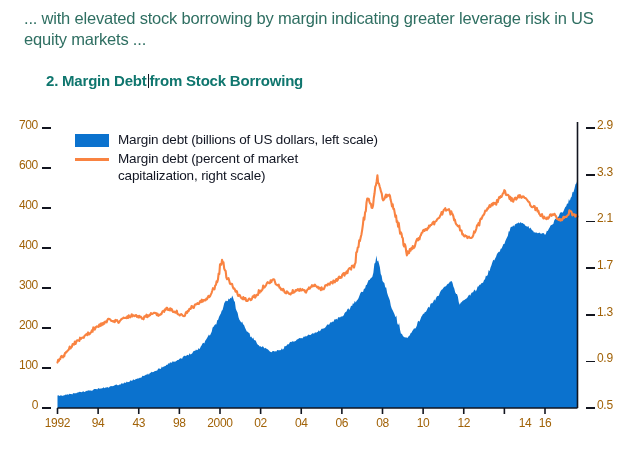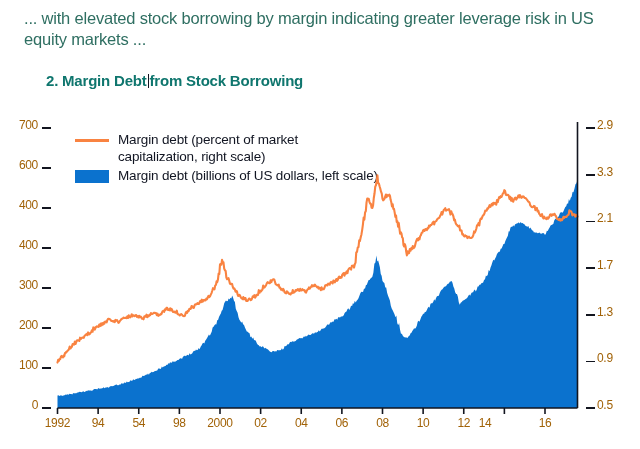--- a/index.html
+++ b/index.html
@@ -56,27 +56,27 @@
 <body>
 
 <div id="page">
 
   <div class="intro">... with elevated stock borrowing by margin indicating greater leverage risk in US equity markets ...</div>
 
   <div class="chart-title"><span>2. Margin Debt</span><span class="caret"></span><span>from Stock Borrowing</span></div>
 
   <div class="legend">
     <div class="legend-row">
+      <div class="legend-swatch-box"></div>
+      <div class="legend-label">Margin debt (billions of US dollars, left scale)</div>
+    </div>
+    <div class="legend-row">
       <div class="legend-swatch-line"></div>
       <div class="legend-label">Margin debt (percent of market
 capitalization, right scale)</div>
-    </div>
-    <div class="legend-row">
-      <div class="legend-swatch-box"></div>
-      <div class="legend-label">Margin debt (billions of US dollars, left scale)</div>
     </div>
   </div>
 
   <div class="plot-wrap">
     <svg id="chart-svg" width="640" height="449">
         <path d="M 57.50 408.00 L 57.50 395.62 L 58.42 395.30 L 59.35 396.08 L 60.27 395.41 L 61.19 395.32 L 62.12 396.05 L 63.04 395.60 L 63.96 395.59 L 64.89 394.88 L 65.81 394.41 L 66.73 394.79 L 67.66 394.33 L 68.58 394.69 L 69.50 393.84 L 70.43 394.02 L 71.35 393.99 L 72.27 394.57 L 73.20 393.08 L 74.12 393.48 L 75.04 393.08 L 75.97 393.43 L 76.89 392.84 L 77.81 392.44 L 78.74 392.26 L 79.66 391.87 L 80.58 391.92 L 81.51 392.15 L 82.43 391.76 L 83.35 391.31 L 84.28 391.94 L 85.20 391.76 L 86.12 390.85 L 87.05 391.20 L 87.97 390.37 L 88.89 390.44 L 89.82 390.54 L 90.74 390.40 L 91.66 390.63 L 92.59 390.50 L 93.51 389.50 L 94.43 389.12 L 95.36 389.06 L 96.28 388.93 L 97.20 389.56 L 98.13 388.32 L 99.05 388.25 L 99.97 389.06 L 100.89 388.37 L 101.82 388.46 L 102.74 387.99 L 103.66 387.35 L 104.59 388.14 L 105.51 387.61 L 106.43 387.40 L 107.36 387.00 L 108.28 387.72 L 109.20 387.15 L 110.13 386.18 L 111.05 386.17 L 111.97 385.97 L 112.90 386.19 L 113.82 385.81 L 114.74 385.24 L 115.67 384.77 L 116.59 384.60 L 117.51 385.15 L 118.44 385.29 L 119.36 384.61 L 120.28 384.85 L 121.21 383.59 L 122.13 383.21 L 123.05 384.03 L 123.98 382.84 L 124.90 382.51 L 125.82 383.12 L 126.75 381.56 L 127.67 382.26 L 128.59 382.07 L 129.52 381.65 L 130.44 380.15 L 131.36 380.67 L 132.29 380.87 L 133.21 379.27 L 134.13 380.04 L 135.06 379.86 L 135.98 378.69 L 136.90 378.93 L 137.83 378.31 L 138.75 378.42 L 139.67 377.74 L 140.60 377.87 L 141.52 377.61 L 142.44 375.73 L 143.37 375.99 L 144.29 375.80 L 145.21 375.32 L 146.14 374.40 L 147.06 374.77 L 147.98 373.59 L 148.91 374.68 L 149.83 373.09 L 150.75 372.81 L 151.68 371.65 L 152.60 372.22 L 153.52 372.12 L 154.45 371.14 L 155.37 370.88 L 156.29 370.65 L 157.22 370.58 L 158.14 368.67 L 159.06 368.31 L 159.99 369.10 L 160.91 368.69 L 161.83 366.49 L 162.76 367.54 L 163.68 366.51 L 164.60 366.34 L 165.53 366.05 L 166.45 364.68 L 167.37 365.09 L 168.30 363.25 L 169.22 363.77 L 170.14 362.33 L 171.07 362.75 L 171.99 362.61 L 172.91 360.91 L 173.84 361.95 L 174.76 361.42 L 175.68 361.50 L 176.61 360.73 L 177.53 359.90 L 178.45 359.90 L 179.38 358.99 L 180.30 358.32 L 181.22 358.52 L 182.14 358.74 L 183.07 356.49 L 183.99 356.28 L 184.91 355.58 L 185.84 356.21 L 186.76 355.17 L 187.68 354.72 L 188.61 355.43 L 189.53 353.30 L 190.45 354.48 L 191.38 353.93 L 192.30 353.28 L 193.22 351.62 L 194.15 350.78 L 195.07 351.04 L 195.99 349.45 L 196.92 350.16 L 197.84 349.69 L 198.76 348.09 L 199.69 349.31 L 200.61 346.72 L 201.53 345.43 L 202.46 343.59 L 203.38 342.74 L 204.30 343.38 L 205.23 340.63 L 206.15 339.54 L 207.07 337.99 L 208.00 336.31 L 208.92 334.52 L 209.84 335.80 L 210.77 333.87 L 211.69 331.85 L 212.61 327.62 L 213.54 326.74 L 214.46 325.16 L 215.38 324.24 L 216.31 324.61 L 217.23 320.21 L 218.15 319.86 L 219.08 316.87 L 220.00 314.99 L 220.85 313.49 L 221.69 310.86 L 222.54 310.10 L 223.39 306.86 L 224.23 303.17 L 225.08 301.72 L 225.97 300.58 L 226.86 301.30 L 227.74 301.01 L 228.63 298.62 L 229.52 299.58 L 230.41 297.72 L 231.30 298.41 L 232.19 295.50 L 233.09 297.63 L 233.99 300.64 L 234.90 302.05 L 235.80 308.65 L 236.70 311.10 L 237.60 312.63 L 238.51 317.14 L 239.41 319.79 L 240.31 321.00 L 241.24 322.85 L 242.16 321.56 L 243.08 324.34 L 244.01 324.93 L 244.93 327.49 L 245.85 329.59 L 246.78 331.57 L 247.70 331.63 L 248.62 332.77 L 249.55 333.16 L 250.47 337.17 L 251.39 336.54 L 252.32 338.74 L 253.24 337.40 L 254.16 340.18 L 255.09 339.90 L 256.01 341.22 L 256.93 343.51 L 257.86 344.66 L 258.78 345.23 L 259.70 346.45 L 260.63 346.35 L 261.55 347.14 L 262.47 346.20 L 263.39 346.76 L 264.32 348.56 L 265.24 347.75 L 266.16 348.47 L 267.09 349.08 L 268.01 349.58 L 268.93 350.62 L 269.86 351.46 L 270.78 351.89 L 271.70 352.18 L 272.63 351.03 L 273.55 350.96 L 274.47 351.51 L 275.40 351.36 L 276.32 351.57 L 277.24 350.06 L 278.17 350.29 L 279.09 350.13 L 280.01 350.34 L 280.94 349.88 L 281.86 348.32 L 282.78 349.72 L 283.71 348.85 L 284.63 346.01 L 285.55 346.30 L 286.48 345.71 L 287.40 344.17 L 288.32 344.44 L 289.25 343.46 L 290.17 341.70 L 291.09 342.35 L 292.02 341.50 L 292.94 341.29 L 293.86 341.70 L 294.79 341.21 L 295.71 340.98 L 296.63 339.71 L 297.56 339.16 L 298.48 338.73 L 299.40 337.99 L 300.33 338.34 L 301.25 337.94 L 302.17 338.41 L 303.10 337.38 L 304.02 336.25 L 304.94 336.98 L 305.87 335.67 L 306.79 336.57 L 307.71 335.24 L 308.64 334.53 L 309.56 335.04 L 310.48 335.11 L 311.41 334.13 L 312.33 333.28 L 313.25 333.43 L 314.18 333.62 L 315.10 332.19 L 316.02 332.86 L 316.95 332.26 L 317.87 331.72 L 318.79 330.33 L 319.72 331.49 L 320.64 330.15 L 321.56 328.83 L 322.49 328.75 L 323.41 328.49 L 324.33 328.28 L 325.26 327.61 L 326.18 326.14 L 327.10 324.78 L 328.03 324.20 L 328.95 325.11 L 329.87 323.22 L 330.80 322.03 L 331.72 322.49 L 332.64 321.53 L 333.57 321.81 L 334.49 319.35 L 335.41 319.38 L 336.34 318.65 L 337.26 319.67 L 338.18 317.22 L 339.11 317.17 L 340.03 317.42 L 340.95 316.58 L 341.88 316.58 L 342.80 316.20 L 343.72 315.15 L 344.64 313.02 L 345.57 312.09 L 346.49 311.40 L 347.41 309.35 L 348.34 308.35 L 349.26 310.07 L 350.18 308.16 L 351.11 305.51 L 352.03 306.27 L 352.95 302.98 L 353.88 304.09 L 354.80 300.68 L 355.72 302.62 L 356.65 300.85 L 357.57 299.69 L 358.49 298.32 L 359.42 295.68 L 360.34 293.14 L 361.26 291.78 L 362.19 292.08 L 363.11 291.79 L 364.03 288.60 L 364.96 288.86 L 365.88 285.26 L 366.80 284.74 L 367.73 282.32 L 368.65 279.93 L 369.57 280.07 L 370.50 278.41 L 371.42 277.81 L 372.34 276.87 L 373.36 272.71 L 374.37 263.67 L 375.39 262.47 L 376.41 255.51 L 377.28 261.39 L 378.15 260.56 L 379.02 263.65 L 379.89 267.23 L 380.76 274.12 L 381.63 275.86 L 382.50 281.09 L 383.42 282.35 L 384.35 282.93 L 385.27 287.50 L 386.19 287.48 L 387.12 292.67 L 388.04 295.73 L 388.96 298.02 L 389.89 300.42 L 390.81 305.85 L 391.73 308.38 L 392.66 310.25 L 393.58 312.25 L 394.50 314.18 L 395.43 317.22 L 396.35 315.52 L 397.27 323.22 L 398.20 325.21 L 399.12 323.11 L 400.04 329.80 L 400.97 333.81 L 401.89 333.70 L 402.81 335.78 L 403.66 336.82 L 404.51 337.13 L 405.35 337.57 L 406.20 337.24 L 407.04 337.92 L 407.89 337.43 L 408.78 335.97 L 409.67 335.43 L 410.56 333.32 L 411.45 332.64 L 412.33 331.09 L 413.22 329.70 L 414.11 328.14 L 415.00 328.85 L 415.90 327.63 L 416.81 325.63 L 417.71 321.77 L 418.61 320.72 L 419.51 321.67 L 420.42 319.33 L 421.32 316.83 L 422.22 315.43 L 423.13 313.86 L 424.05 313.77 L 424.97 311.81 L 425.89 311.98 L 426.82 309.90 L 427.74 308.06 L 428.66 306.86 L 429.59 307.84 L 430.51 303.81 L 431.43 303.37 L 432.36 303.18 L 433.28 301.84 L 434.20 299.30 L 435.13 300.65 L 436.05 297.97 L 436.97 296.23 L 437.90 295.97 L 438.82 295.63 L 439.74 293.08 L 440.67 290.94 L 441.59 289.76 L 442.51 289.14 L 443.44 287.63 L 444.34 286.82 L 445.24 286.38 L 446.15 285.89 L 447.05 284.55 L 447.95 283.81 L 448.85 283.40 L 449.76 281.78 L 450.66 281.47 L 451.56 280.99 L 452.47 282.85 L 453.37 286.50 L 454.27 288.61 L 455.17 292.37 L 456.08 293.90 L 456.98 293.97 L 457.88 296.78 L 458.78 302.23 L 459.69 304.64 L 460.70 302.86 L 461.72 302.05 L 462.73 300.67 L 463.75 300.35 L 464.67 299.77 L 465.60 299.03 L 466.52 298.51 L 467.44 297.49 L 468.37 295.82 L 469.29 294.51 L 470.21 295.76 L 471.14 293.60 L 472.06 292.33 L 472.98 292.50 L 473.91 290.59 L 474.83 289.45 L 475.75 291.38 L 476.68 289.72 L 477.60 286.55 L 478.52 286.40 L 479.45 284.81 L 480.37 284.76 L 481.29 283.33 L 482.22 283.02 L 483.14 282.48 L 484.06 280.06 L 484.99 279.30 L 485.91 275.41 L 486.83 276.25 L 487.76 274.78 L 488.68 270.04 L 489.60 271.33 L 490.53 267.55 L 491.45 265.37 L 492.37 262.34 L 493.30 259.87 L 494.22 260.47 L 495.14 258.54 L 496.07 256.85 L 496.99 253.89 L 497.91 252.74 L 498.84 251.74 L 499.76 251.78 L 500.68 248.64 L 501.61 248.53 L 502.53 246.23 L 503.45 244.12 L 504.38 243.92 L 505.25 241.29 L 506.12 239.14 L 506.99 237.48 L 507.86 235.63 L 508.73 231.31 L 509.60 231.60 L 510.47 227.42 L 511.39 226.65 L 512.32 226.76 L 513.24 225.36 L 514.16 226.45 L 515.09 224.29 L 516.01 223.90 L 516.93 223.31 L 517.86 223.20 L 518.78 222.25 L 519.70 223.57 L 520.63 222.08 L 521.64 223.15 L 522.66 223.05 L 523.67 224.01 L 524.69 224.39 L 525.61 225.88 L 526.53 226.16 L 527.46 226.72 L 528.38 225.96 L 529.30 228.72 L 530.23 227.58 L 531.15 228.79 L 532.07 230.52 L 533.00 230.54 L 533.92 232.42 L 534.84 232.37 L 535.77 232.85 L 536.69 232.58 L 537.61 233.14 L 538.54 233.08 L 539.46 232.61 L 540.38 233.38 L 541.31 233.74 L 542.23 233.35 L 543.15 233.05 L 544.08 233.44 L 545.00 234.91 L 545.92 233.81 L 546.85 230.73 L 547.77 230.97 L 548.69 229.06 L 549.62 227.61 L 550.54 225.45 L 551.46 224.95 L 552.39 224.41 L 553.31 223.96 L 554.23 220.47 L 555.16 218.94 L 556.08 218.67 L 557.00 218.50 L 557.93 216.91 L 558.85 216.33 L 559.77 213.44 L 560.70 212.22 L 561.62 212.33 L 562.54 212.78 L 563.47 211.19 L 564.39 209.11 L 565.31 207.00 L 566.22 206.29 L 567.12 203.24 L 568.02 204.04 L 568.92 199.07 L 569.83 201.04 L 570.73 197.87 L 571.63 196.67 L 572.53 191.94 L 573.44 192.18 L 574.45 188.75 L 575.47 184.18 L 576.48 183.18 L 577.50 179.20 L 577.50 408.00 Z" fill="#0b72ce" stroke="none"></path>
         <path d="M 57.50 362.56 L 58.18 359.82 L 58.85 360.80 L 59.53 359.05 L 60.21 359.17 L 60.89 356.74 L 61.56 355.98 L 62.24 356.98 L 62.92 357.43 L 63.59 355.69 L 64.27 356.36 L 64.95 353.06 L 65.62 353.07 L 66.30 351.73 L 66.98 351.61 L 67.66 350.67 L 68.33 350.06 L 69.01 349.05 L 69.69 346.62 L 70.43 348.54 L 71.16 347.69 L 71.90 346.62 L 72.64 344.06 L 73.38 344.01 L 74.12 344.55 L 74.86 341.56 L 75.60 344.02 L 76.34 341.77 L 77.07 340.21 L 77.81 340.33 L 78.55 340.50 L 79.29 340.90 L 80.03 337.66 L 80.77 339.10 L 81.51 338.19 L 82.24 337.55 L 82.98 337.56 L 83.72 337.85 L 84.46 336.01 L 85.20 335.33 L 85.94 334.56 L 86.68 333.93 L 87.41 335.09 L 88.15 332.39 L 88.89 334.53 L 89.63 334.14 L 90.37 332.98 L 91.11 332.49 L 91.85 330.44 L 92.59 331.73 L 93.32 327.42 L 94.06 327.50 L 94.80 329.69 L 95.54 327.87 L 96.28 326.62 L 97.02 326.35 L 97.76 326.82 L 98.49 326.84 L 99.23 324.57 L 99.97 326.14 L 100.71 323.70 L 101.45 325.50 L 102.19 323.18 L 102.93 324.61 L 103.66 322.58 L 104.40 323.63 L 105.14 321.50 L 105.88 321.58 L 106.62 322.38 L 107.36 320.07 L 108.10 318.92 L 108.84 318.91 L 109.57 318.97 L 110.31 319.61 L 111.05 320.69 L 111.79 321.03 L 112.53 321.11 L 113.27 321.62 L 114.01 320.93 L 114.74 322.04 L 115.48 319.94 L 116.22 320.76 L 116.96 320.08 L 117.70 321.22 L 118.44 322.90 L 119.18 322.15 L 119.91 320.94 L 120.65 320.07 L 121.39 319.05 L 122.13 318.69 L 122.87 318.33 L 123.61 317.61 L 124.35 318.02 L 125.09 318.02 L 125.82 317.66 L 126.56 318.07 L 127.30 316.31 L 128.04 318.02 L 128.78 315.31 L 129.52 316.96 L 130.26 317.30 L 130.99 316.31 L 131.73 314.22 L 132.47 316.40 L 133.21 315.28 L 133.95 315.71 L 134.69 316.20 L 135.43 315.15 L 136.16 314.97 L 136.90 316.80 L 137.64 316.22 L 138.38 317.49 L 139.12 315.73 L 139.86 317.33 L 140.60 316.53 L 141.34 317.22 L 142.07 318.74 L 142.81 318.47 L 143.55 319.30 L 144.29 316.51 L 145.03 316.13 L 145.77 316.73 L 146.51 314.66 L 147.24 317.17 L 147.98 315.39 L 148.72 316.28 L 149.46 314.90 L 150.20 315.13 L 150.94 313.04 L 151.68 314.01 L 152.41 313.93 L 153.15 313.42 L 153.89 312.88 L 154.63 312.68 L 155.37 313.10 L 156.11 313.09 L 156.85 315.10 L 157.59 313.72 L 158.32 315.85 L 159.06 314.93 L 159.80 315.11 L 160.54 314.03 L 161.28 314.22 L 162.02 312.51 L 162.76 311.10 L 163.49 310.77 L 164.23 311.80 L 164.97 309.43 L 165.71 309.79 L 166.45 307.89 L 167.19 307.81 L 167.93 310.01 L 168.66 309.44 L 169.40 310.28 L 170.14 308.29 L 170.88 310.50 L 171.62 308.86 L 172.36 310.43 L 173.10 311.94 L 173.84 312.08 L 174.57 311.64 L 175.31 312.71 L 176.05 312.76 L 176.79 310.66 L 177.53 314.11 L 178.27 314.27 L 179.01 314.63 L 179.74 315.44 L 180.48 314.59 L 181.22 314.02 L 181.96 314.73 L 182.70 315.71 L 183.44 315.92 L 184.18 316.16 L 184.91 315.79 L 185.65 313.10 L 186.39 311.76 L 187.13 312.87 L 187.87 310.81 L 188.61 311.13 L 189.35 308.86 L 190.09 308.89 L 190.82 308.84 L 191.56 306.03 L 192.30 306.17 L 193.04 307.75 L 193.78 307.95 L 194.52 305.59 L 195.26 304.29 L 195.99 304.34 L 196.73 304.23 L 197.47 303.11 L 198.21 304.00 L 198.95 303.86 L 199.69 302.10 L 200.43 300.85 L 201.16 302.19 L 201.90 299.65 L 202.64 301.70 L 203.38 300.06 L 204.12 300.61 L 204.86 299.77 L 205.60 300.32 L 206.34 298.55 L 207.07 299.05 L 207.81 297.19 L 208.55 295.81 L 209.29 297.11 L 210.03 296.23 L 210.77 294.59 L 211.51 293.09 L 212.24 290.80 L 212.98 288.18 L 213.72 288.98 L 214.46 289.30 L 215.20 285.46 L 215.94 284.89 L 216.61 281.20 L 217.29 282.06 L 217.97 279.38 L 218.65 273.45 L 219.32 273.99 L 220.00 264.47 L 220.68 263.79 L 221.35 264.72 L 222.03 259.88 L 222.76 262.22 L 223.48 262.35 L 224.21 268.56 L 224.93 270.29 L 225.66 271.08 L 226.38 277.59 L 227.11 279.24 L 227.82 278.55 L 228.53 278.21 L 229.24 280.76 L 229.95 283.70 L 230.66 284.13 L 231.37 283.75 L 232.09 284.06 L 232.80 286.89 L 233.51 288.62 L 234.22 288.35 L 234.90 289.52 L 235.57 291.74 L 236.25 290.75 L 236.93 291.25 L 237.60 294.55 L 238.28 295.98 L 238.96 295.52 L 239.64 294.88 L 240.31 296.26 L 241.05 297.89 L 241.79 298.24 L 242.53 299.24 L 243.27 297.10 L 244.01 299.38 L 244.74 297.98 L 245.48 298.07 L 246.22 300.86 L 246.96 300.81 L 247.70 300.88 L 248.44 299.34 L 249.18 298.53 L 249.91 298.95 L 250.65 300.16 L 251.39 299.79 L 252.13 298.20 L 252.87 296.22 L 253.61 296.79 L 254.35 295.12 L 255.09 297.70 L 255.82 296.37 L 256.56 294.82 L 257.30 295.18 L 258.04 294.94 L 258.78 290.17 L 259.52 292.80 L 260.26 290.65 L 260.99 291.42 L 261.73 290.34 L 262.47 289.49 L 263.21 285.50 L 263.95 287.66 L 264.69 287.23 L 265.43 286.19 L 266.16 284.97 L 266.90 283.14 L 267.64 282.21 L 268.38 282.73 L 269.12 283.21 L 269.86 283.18 L 270.60 280.28 L 271.34 282.11 L 272.07 280.02 L 272.81 279.54 L 273.55 279.27 L 274.29 279.41 L 275.03 282.19 L 275.77 284.33 L 276.51 284.66 L 277.24 285.24 L 277.98 285.59 L 278.72 284.64 L 279.46 287.68 L 280.20 287.53 L 280.94 289.67 L 281.68 289.14 L 282.41 290.30 L 283.15 288.90 L 283.89 290.18 L 284.63 292.43 L 285.37 292.99 L 286.11 293.30 L 286.85 291.35 L 287.59 291.95 L 288.32 293.05 L 289.06 293.91 L 289.80 293.62 L 290.54 294.44 L 291.28 293.09 L 292.02 293.28 L 292.76 290.05 L 293.49 292.77 L 294.23 292.36 L 294.97 291.64 L 295.71 290.01 L 296.45 290.76 L 297.19 289.76 L 297.93 289.07 L 298.66 290.45 L 299.40 290.79 L 300.14 288.83 L 300.88 290.35 L 301.62 290.48 L 302.36 289.19 L 303.10 289.98 L 303.84 290.41 L 304.57 290.10 L 305.31 292.22 L 306.05 292.56 L 306.79 290.71 L 307.53 289.44 L 308.27 289.05 L 309.01 287.35 L 309.74 288.62 L 310.48 287.42 L 311.22 286.69 L 311.96 285.22 L 312.70 286.49 L 313.44 285.48 L 314.18 286.03 L 314.91 284.65 L 315.65 285.83 L 316.39 286.29 L 317.13 287.32 L 317.87 286.73 L 318.61 288.62 L 319.35 287.59 L 320.09 288.06 L 320.82 290.16 L 321.56 287.36 L 322.30 289.48 L 323.04 288.70 L 323.78 289.16 L 324.52 287.81 L 325.26 285.30 L 325.99 285.44 L 326.73 284.94 L 327.47 285.47 L 328.21 283.69 L 328.95 284.09 L 329.69 284.61 L 330.43 282.50 L 331.16 281.96 L 331.90 282.65 L 332.64 283.49 L 333.38 280.48 L 334.12 280.92 L 334.86 282.28 L 335.60 280.61 L 336.34 278.99 L 337.07 280.80 L 337.81 279.89 L 338.55 277.39 L 339.29 276.52 L 340.03 277.99 L 340.77 277.06 L 341.51 277.67 L 342.24 274.83 L 342.98 273.72 L 343.72 273.08 L 344.46 275.77 L 345.20 272.73 L 345.94 273.69 L 346.68 271.44 L 347.41 273.13 L 348.15 270.09 L 348.89 268.81 L 349.63 268.16 L 350.37 268.28 L 351.11 269.54 L 351.85 265.84 L 352.59 265.86 L 353.32 265.61 L 354.06 267.61 L 354.80 264.21 L 355.54 262.58 L 356.28 252.29 L 357.02 251.84 L 357.76 247.42 L 358.49 247.21 L 359.23 240.39 L 359.97 240.88 L 360.71 237.31 L 361.45 234.39 L 362.19 229.87 L 362.91 224.62 L 363.64 217.50 L 364.36 219.77 L 365.09 212.45 L 365.81 211.05 L 366.54 202.36 L 367.27 198.48 L 367.99 198.91 L 368.72 198.78 L 369.44 201.86 L 370.17 203.71 L 370.89 203.85 L 371.62 207.79 L 372.34 208.00 L 373.07 205.40 L 373.79 197.98 L 374.52 193.54 L 375.25 186.60 L 375.97 185.17 L 376.70 181.24 L 377.42 175.37 L 378.15 183.30 L 378.87 183.50 L 379.60 186.31 L 380.32 188.69 L 381.05 191.63 L 381.77 193.67 L 382.50 198.73 L 383.18 200.39 L 383.85 199.69 L 384.53 198.74 L 385.21 196.59 L 385.89 194.54 L 386.56 197.16 L 387.24 194.92 L 387.92 195.78 L 388.59 195.61 L 389.27 194.68 L 389.95 195.74 L 390.62 199.81 L 391.30 202.22 L 391.98 206.45 L 392.66 204.24 L 393.33 208.94 L 394.01 208.87 L 394.69 212.66 L 395.36 216.96 L 396.04 215.41 L 396.72 221.98 L 397.40 221.19 L 398.07 226.71 L 398.75 222.95 L 399.43 228.59 L 400.10 233.72 L 400.78 232.22 L 401.46 233.45 L 402.14 237.40 L 402.81 238.17 L 403.49 245.09 L 404.17 246.53 L 404.84 244.17 L 405.52 246.38 L 406.20 251.49 L 406.88 255.35 L 407.61 251.32 L 408.35 253.42 L 409.09 253.12 L 409.83 248.95 L 410.57 250.68 L 411.31 248.09 L 412.05 249.07 L 412.78 246.07 L 413.52 248.29 L 414.26 247.58 L 415.00 245.74 L 415.74 242.52 L 416.48 240.44 L 417.22 238.79 L 417.95 240.35 L 418.69 237.99 L 419.43 239.43 L 420.17 236.25 L 420.91 235.19 L 421.65 232.89 L 422.39 232.59 L 423.13 230.44 L 423.86 229.89 L 424.60 230.95 L 425.34 229.12 L 426.08 229.28 L 426.82 230.11 L 427.56 228.10 L 428.30 228.35 L 429.03 225.64 L 429.77 226.54 L 430.51 225.05 L 431.25 224.95 L 431.99 224.07 L 432.73 222.57 L 433.47 221.73 L 434.20 224.45 L 434.94 221.77 L 435.68 221.41 L 436.42 220.92 L 437.16 219.21 L 437.90 218.64 L 438.64 218.10 L 439.38 217.58 L 440.11 215.87 L 440.85 214.58 L 441.59 212.07 L 442.33 214.59 L 443.07 211.83 L 443.81 209.95 L 444.55 209.42 L 445.28 208.22 L 446.02 210.63 L 446.76 210.13 L 447.50 209.76 L 448.24 209.53 L 448.98 209.17 L 449.72 211.37 L 450.45 214.59 L 451.19 211.20 L 451.93 213.24 L 452.67 214.41 L 453.41 216.46 L 454.15 220.26 L 454.89 219.62 L 455.62 223.09 L 456.36 224.42 L 457.10 225.06 L 457.84 226.16 L 458.58 226.63 L 459.32 225.64 L 460.06 230.45 L 460.80 230.19 L 461.53 230.39 L 462.27 234.43 L 463.01 234.19 L 463.75 235.66 L 464.49 236.42 L 465.23 235.38 L 465.97 236.25 L 466.70 236.05 L 467.44 238.07 L 468.18 237.37 L 468.92 236.62 L 469.66 237.61 L 470.40 238.01 L 471.14 238.01 L 471.88 237.64 L 472.61 236.73 L 473.35 235.13 L 474.09 231.41 L 474.83 232.71 L 475.57 230.91 L 476.31 228.78 L 477.05 225.28 L 477.78 225.20 L 478.52 222.99 L 479.26 225.48 L 480.00 220.53 L 480.74 218.50 L 481.48 219.01 L 482.22 217.02 L 482.95 215.50 L 483.69 214.87 L 484.43 213.54 L 485.17 210.66 L 485.91 210.74 L 486.65 210.77 L 487.39 208.40 L 488.13 208.69 L 488.86 207.03 L 489.60 205.16 L 490.34 206.90 L 491.08 205.60 L 491.82 203.73 L 492.56 205.36 L 493.30 202.75 L 494.03 203.89 L 494.77 202.95 L 495.51 203.43 L 496.25 204.56 L 496.99 200.04 L 497.73 202.12 L 498.47 199.34 L 499.20 197.01 L 499.94 197.90 L 500.68 196.20 L 501.42 196.97 L 502.16 195.36 L 502.90 193.31 L 503.64 192.85 L 504.38 190.15 L 505.11 190.98 L 505.85 194.72 L 506.59 195.11 L 507.33 194.75 L 508.07 194.68 L 508.81 195.90 L 509.55 199.09 L 510.28 196.72 L 511.02 200.68 L 511.76 198.13 L 512.50 201.08 L 513.24 201.60 L 513.98 199.43 L 514.72 198.13 L 515.45 197.55 L 516.19 199.61 L 516.93 198.46 L 517.67 197.02 L 518.41 195.42 L 519.15 197.40 L 519.89 195.07 L 520.63 196.07 L 521.36 197.82 L 522.10 197.43 L 522.84 196.34 L 523.58 196.47 L 524.32 197.54 L 525.06 198.06 L 525.80 198.28 L 526.53 199.16 L 527.27 200.05 L 528.01 201.31 L 528.75 201.82 L 529.49 202.53 L 530.23 205.23 L 530.97 206.17 L 531.70 207.03 L 532.44 207.27 L 533.18 207.03 L 533.92 205.93 L 534.66 206.14 L 535.40 210.13 L 536.14 209.37 L 536.87 207.85 L 537.61 211.46 L 538.35 210.74 L 539.09 213.57 L 539.83 214.61 L 540.57 216.00 L 541.31 214.61 L 542.05 214.11 L 542.78 217.43 L 543.52 218.49 L 544.26 216.65 L 545.00 218.18 L 545.74 218.60 L 546.48 219.03 L 547.22 217.34 L 547.95 218.71 L 548.69 217.91 L 549.43 216.51 L 550.17 214.43 L 550.91 214.34 L 551.65 215.85 L 552.39 214.45 L 553.13 214.90 L 553.86 214.14 L 554.60 213.83 L 555.34 215.51 L 556.08 216.29 L 556.82 218.81 L 557.56 218.58 L 558.30 219.78 L 559.03 220.07 L 559.77 218.92 L 560.51 220.57 L 561.25 219.44 L 561.99 220.22 L 562.73 218.76 L 563.47 216.78 L 564.20 217.81 L 564.94 216.89 L 565.68 216.70 L 566.42 216.98 L 567.16 215.70 L 567.90 215.07 L 568.64 214.64 L 569.38 210.30 L 570.11 210.84 L 570.85 211.25 L 571.59 212.16 L 572.33 215.36 L 573.07 214.06 L 573.81 214.95 L 574.55 214.25 L 575.28 216.60 L 576.02 215.54 L 576.76 214.77 L 577.50 216.67" fill="none" stroke="#f98341" stroke-width="2.1" stroke-linejoin="round" stroke-linecap="round"></path>
         <line x1="57.5" y1="408" x2="577.5" y2="408" stroke="#12151f" stroke-width="1.6"></line>
         <line x1="577.5" y1="122" x2="577.5" y2="408" stroke="#12151f" stroke-width="1.6"></line>
         <line x1="57.5" y1="408" x2="57.5" y2="414" stroke="#12151f" stroke-width="1.6"></line>
@@ -121,25 +121,25 @@
       <div class="ax-label ax-right" style="left: 597px; top: 258px; width: 40px;">1.7</div>
       <div class="tick" style="left: 586px; top: 267.2px; width: 9px; height: 1.7px;"></div>
       <div class="ax-label ax-right" style="left: 597px; top: 211.333px; width: 40px;">2.1</div>
       <div class="tick" style="left: 586px; top: 220.533px; width: 9px; height: 1.7px;"></div>
       <div class="ax-label ax-right" style="left: 597px; top: 164.667px; width: 40px;">3.3</div>
       <div class="tick" style="left: 586px; top: 173.867px; width: 9px; height: 1.7px;"></div>
       <div class="ax-label ax-right" style="left: 597px; top: 118px; width: 40px;">2.9</div>
       <div class="tick" style="left: 586px; top: 127.2px; width: 9px; height: 1.7px;"></div>
       <div class="ax-label ax-x" style="left: 32.5px; top: 416px; width: 50px;">1992</div>
       <div class="ax-label ax-x" style="left: 73.125px; top: 416px; width: 50px;">94</div>
-      <div class="ax-label ax-x" style="left: 113.75px; top: 416px; width: 50px;">54</div>
+      <div class="ax-label ax-x" style="left: 113.75px; top: 416px; width: 50px;">43</div>
       <div class="ax-label ax-x" style="left: 154.375px; top: 416px; width: 50px;">98</div>
       <div class="ax-label ax-x" style="left: 195px; top: 416px; width: 50px;">2000</div>
       <div class="ax-label ax-x" style="left: 235.625px; top: 416px; width: 50px;">02</div>
       <div class="ax-label ax-x" style="left: 276.25px; top: 416px; width: 50px;">04</div>
       <div class="ax-label ax-x" style="left: 316.875px; top: 416px; width: 50px;">06</div>
       <div class="ax-label ax-x" style="left: 357.5px; top: 416px; width: 50px;">08</div>
       <div class="ax-label ax-x" style="left: 398.125px; top: 416px; width: 50px;">10</div>
       <div class="ax-label ax-x" style="left: 438.75px; top: 416px; width: 50px;">12</div>
-      <div class="ax-label ax-x" style="left: 460px; top: 416px; width: 50px;">14</div>
+      <div class="ax-label ax-x" style="left: 500px; top: 416px; width: 50px;">14</div>
       <div class="ax-label ax-x" style="left: 520px; top: 416px; width: 50px;">16</div>
     </div>
 </div>
 
 </body></html>

